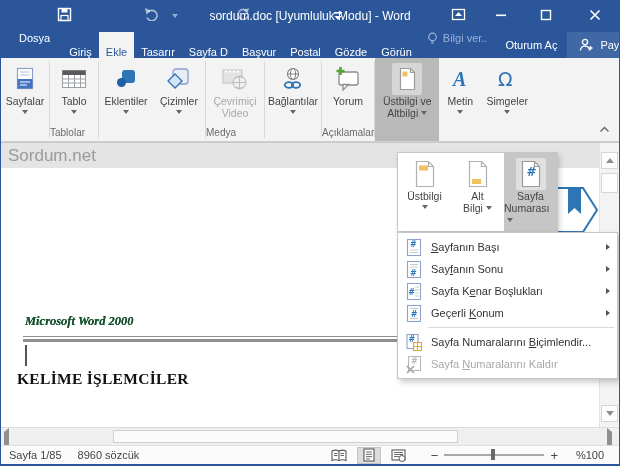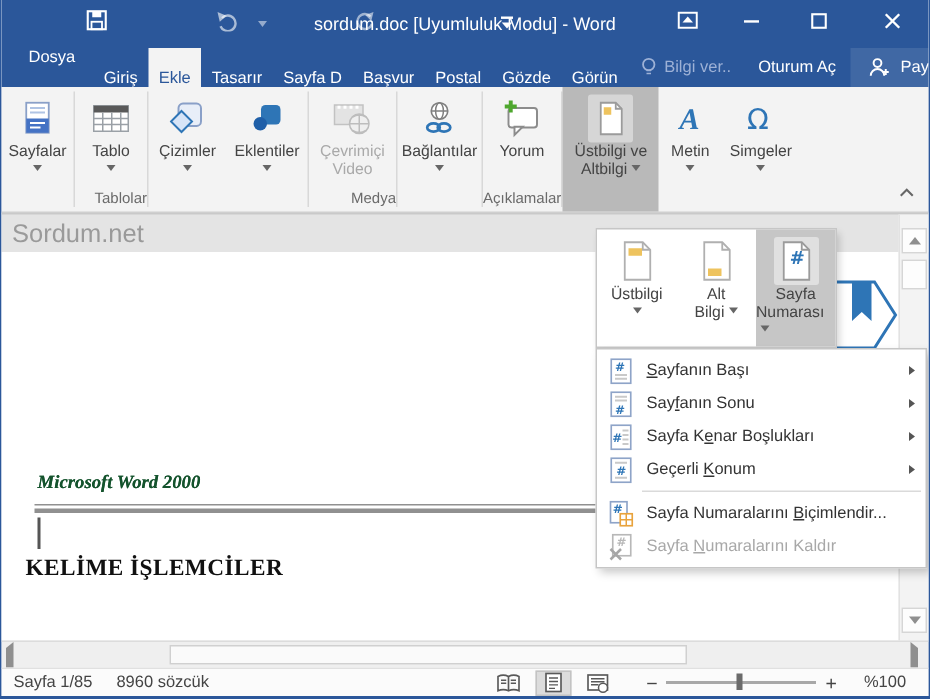--- a/index.html
+++ b/index.html
@@ -14,29 +14,29 @@
   .tbtn{position:absolute;top:0;height:32px;display:flex;align-items:center;justify-content:center;}
   
   .tabrow{position:absolute;left:0;top:32px;right:0;height:26px;background:#2b579a;display:flex;
           align-items:stretch;color:#fff;font-size:11px;}
   .ftab{padding:0 12px;margin-left:6px;display:flex;align-items:flex-start;}
   .tab{padding:0 7px;display:flex;align-items:flex-end;white-space:nowrap;}
   .tab.active{background:#f3f3f3;color:#2b579a;}
   .tsep{width:1px;background:rgba(255,255,255,.5);margin:6px 0;}
   .tabgap{width:10px;}
   .tabright{margin-left:auto;display:flex;align-items:stretch;}
-  .tellme{display:flex;align-items:center;color:#9db1d6;padding:0 8px;white-space:nowrap;}
+  .tellme{display:flex;align-items:flex-start;color:#9db1d6;padding:0 8px;white-space:nowrap;}
   .signin{display:flex;align-items:center;color:#fff;padding:0 10px;white-space:nowrap;}
   .share{display:flex;align-items:center;color:#fff;background:rgba(255,255,255,.10);padding:0 12px;white-space:nowrap;}
   
   .ribbon{position:absolute;left:0;top:58px;right:0;height:84px;background:#f3f3f3;display:flex;
           border-bottom:1px solid #cfcfcf;box-sizing:border-box;}
   .rgroup{display:flex;flex-direction:column;}
   .rbtns{display:flex;flex:1;}
-  .rlabel{height:15px;line-height:14px;text-align:right;font-size:10px;color:#6a6a6a;white-space:nowrap;}
+  .rlabel{height:15px;line-height:14px;text-align:left;font-size:10px;color:#6a6a6a;white-space:nowrap;}
   .gsep{width:1px;background:#d8d8d8;margin:3px 0;}
   .rbtn{display:flex;flex-direction:column;align-items:center;padding-top:5px;font-size:10.5px;color:#444;
         line-height:12px;text-align:center;}
   .rbtn .ric{height:32px;display:flex;align-items:center;justify-content:center;}
   .rbtn.pressed{background:#b9b9b9;height:100%;box-sizing:border-box;}
   .rbtn.pressed .ric{background:#d6d6d6;border-radius:2px;padding:0 5px;}
   .rbtn.disabled{color:#a9a9a9;}
   .caret{width:0;height:0;border:3.5px solid transparent;border-top:4px solid #666;border-bottom:none;margin-top:3px;}
   .caret.inline{display:inline-block;margin-left:3px;margin-top:0;vertical-align:2px;}
   .collapse{position:absolute;right:9px;bottom:4px;}
@@ -262,38 +262,38 @@
           <span>Tablo</span>
           <span class="caret"></span>
         </div>
       </div>
       <div class="rlabel">Tablolar</div>
     </div>
     <div class="gsep"></div>
 
     <div class="rgroup">
       <div class="rbtns">
+        <div class="rbtn" style="width:54px;">
+          <span class="ric">
+            <svg width="22" height="22" viewBox="0 0 22 22">
+                <rect x="7" y="2" width="13" height="13" rx="3" fill="#2e75b6"></rect>
+                <circle cx="6.5" cy="14.5" r="4.5" fill="#1f5fa8"></circle>
+              </svg>
+          </span>
+          <span>Eklentiler</span>
+          <span class="caret"></span>
+        </div>
         <div class="rbtn" style="width:52px;">
           <span class="ric">
             <svg width="24" height="24" viewBox="0 0 24 24">
                 <rect x="6" y="2" width="15" height="15" rx="3" fill="#e8eef8" stroke="#8aa0c8" stroke-width="1.3"></rect>
                 <polygon points="8,10 15,17 8,24 1,17" fill="#d6e4f7" stroke="#2e75b6" stroke-width="1.3" transform="translate(0,-3)"></polygon>
               </svg>
           </span>
           <span>Çizimler</span>
-          <span class="caret"></span>
-        </div>
-        <div class="rbtn" style="width:54px;">
-          <span class="ric">
-            <svg width="22" height="22" viewBox="0 0 22 22">
-                <rect x="7" y="2" width="13" height="13" rx="3" fill="#2e75b6"></rect>
-                <circle cx="6.5" cy="14.5" r="4.5" fill="#1f5fa8"></circle>
-              </svg>
-          </span>
-          <span>Eklentiler</span>
           <span class="caret"></span>
         </div>
       </div>
       <div class="rlabel"></div>
     </div>
     <div class="gsep"></div>
 
     <div class="rgroup">
       <div class="rbtns">
         <div class="rbtn disabled" style="width:58px;">

